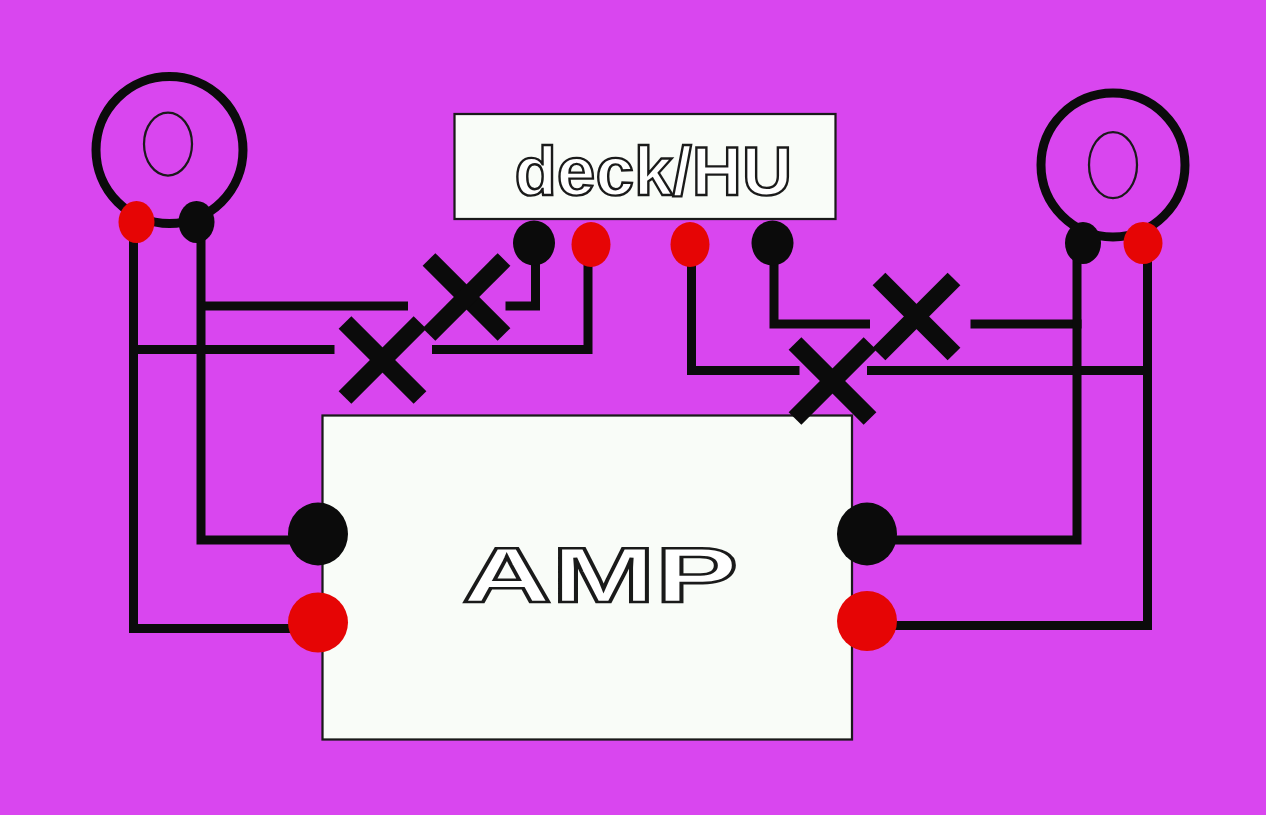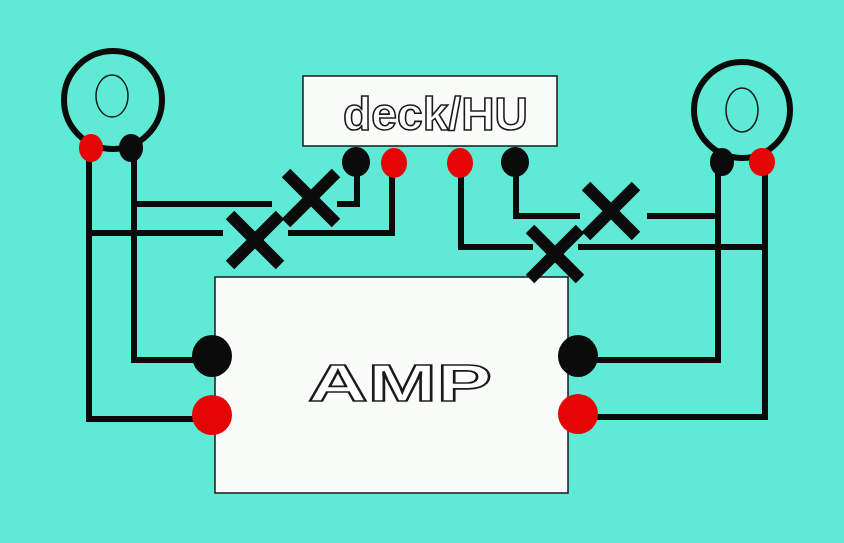--- a/index.html
+++ b/index.html
@@ -18,21 +18,21 @@
   .component-label {
     font-family: "Liberation Sans", sans-serif;
     font-weight: 700;
     fill: #ffffff;
     stroke: #1a1a1a;
   }
 </style>
 </head>
 <body style="background: rgb(243, 248, 242);">
 
-<div class="stage" style="background: #5eead4; text-decoration: underline;">
+<div class="stage" style="background: #d946ef; text-decoration: underline;">
   <svg id="diagram" width="844" height="543" viewBox="0 0 844 543" xmlns="http://www.w3.org/2000/svg">
     <g id="layer-wires">
         <polyline points="89,152 89,419 207,419" fill="none" stroke="#0b0b0b" stroke-width="6" stroke-linecap="butt" stroke-linejoin="miter"></polyline>
         <polyline points="86,233 223,233" fill="none" stroke="#0b0b0b" stroke-width="6" stroke-linecap="butt" stroke-linejoin="miter"></polyline>
         <polyline points="288,233 392,233 392,165" fill="none" stroke="#0b0b0b" stroke-width="6" stroke-linecap="butt" stroke-linejoin="miter"></polyline>
         <polyline points="134,152 134,360 206,360" fill="none" stroke="#0b0b0b" stroke-width="6" stroke-linecap="butt" stroke-linejoin="miter"></polyline>
         <polyline points="134,204 272,204" fill="none" stroke="#0b0b0b" stroke-width="6" stroke-linecap="butt" stroke-linejoin="miter"></polyline>
         <polyline points="337,204 357,204 357,165" fill="none" stroke="#0b0b0b" stroke-width="6" stroke-linecap="butt" stroke-linejoin="miter"></polyline>
         <polyline points="516,165 516,216 580,216" fill="none" stroke="#0b0b0b" stroke-width="6" stroke-linecap="butt" stroke-linejoin="miter"></polyline>
         <polyline points="647,216 721,216" fill="none" stroke="#0b0b0b" stroke-width="6" stroke-linecap="butt" stroke-linejoin="miter"></polyline>

